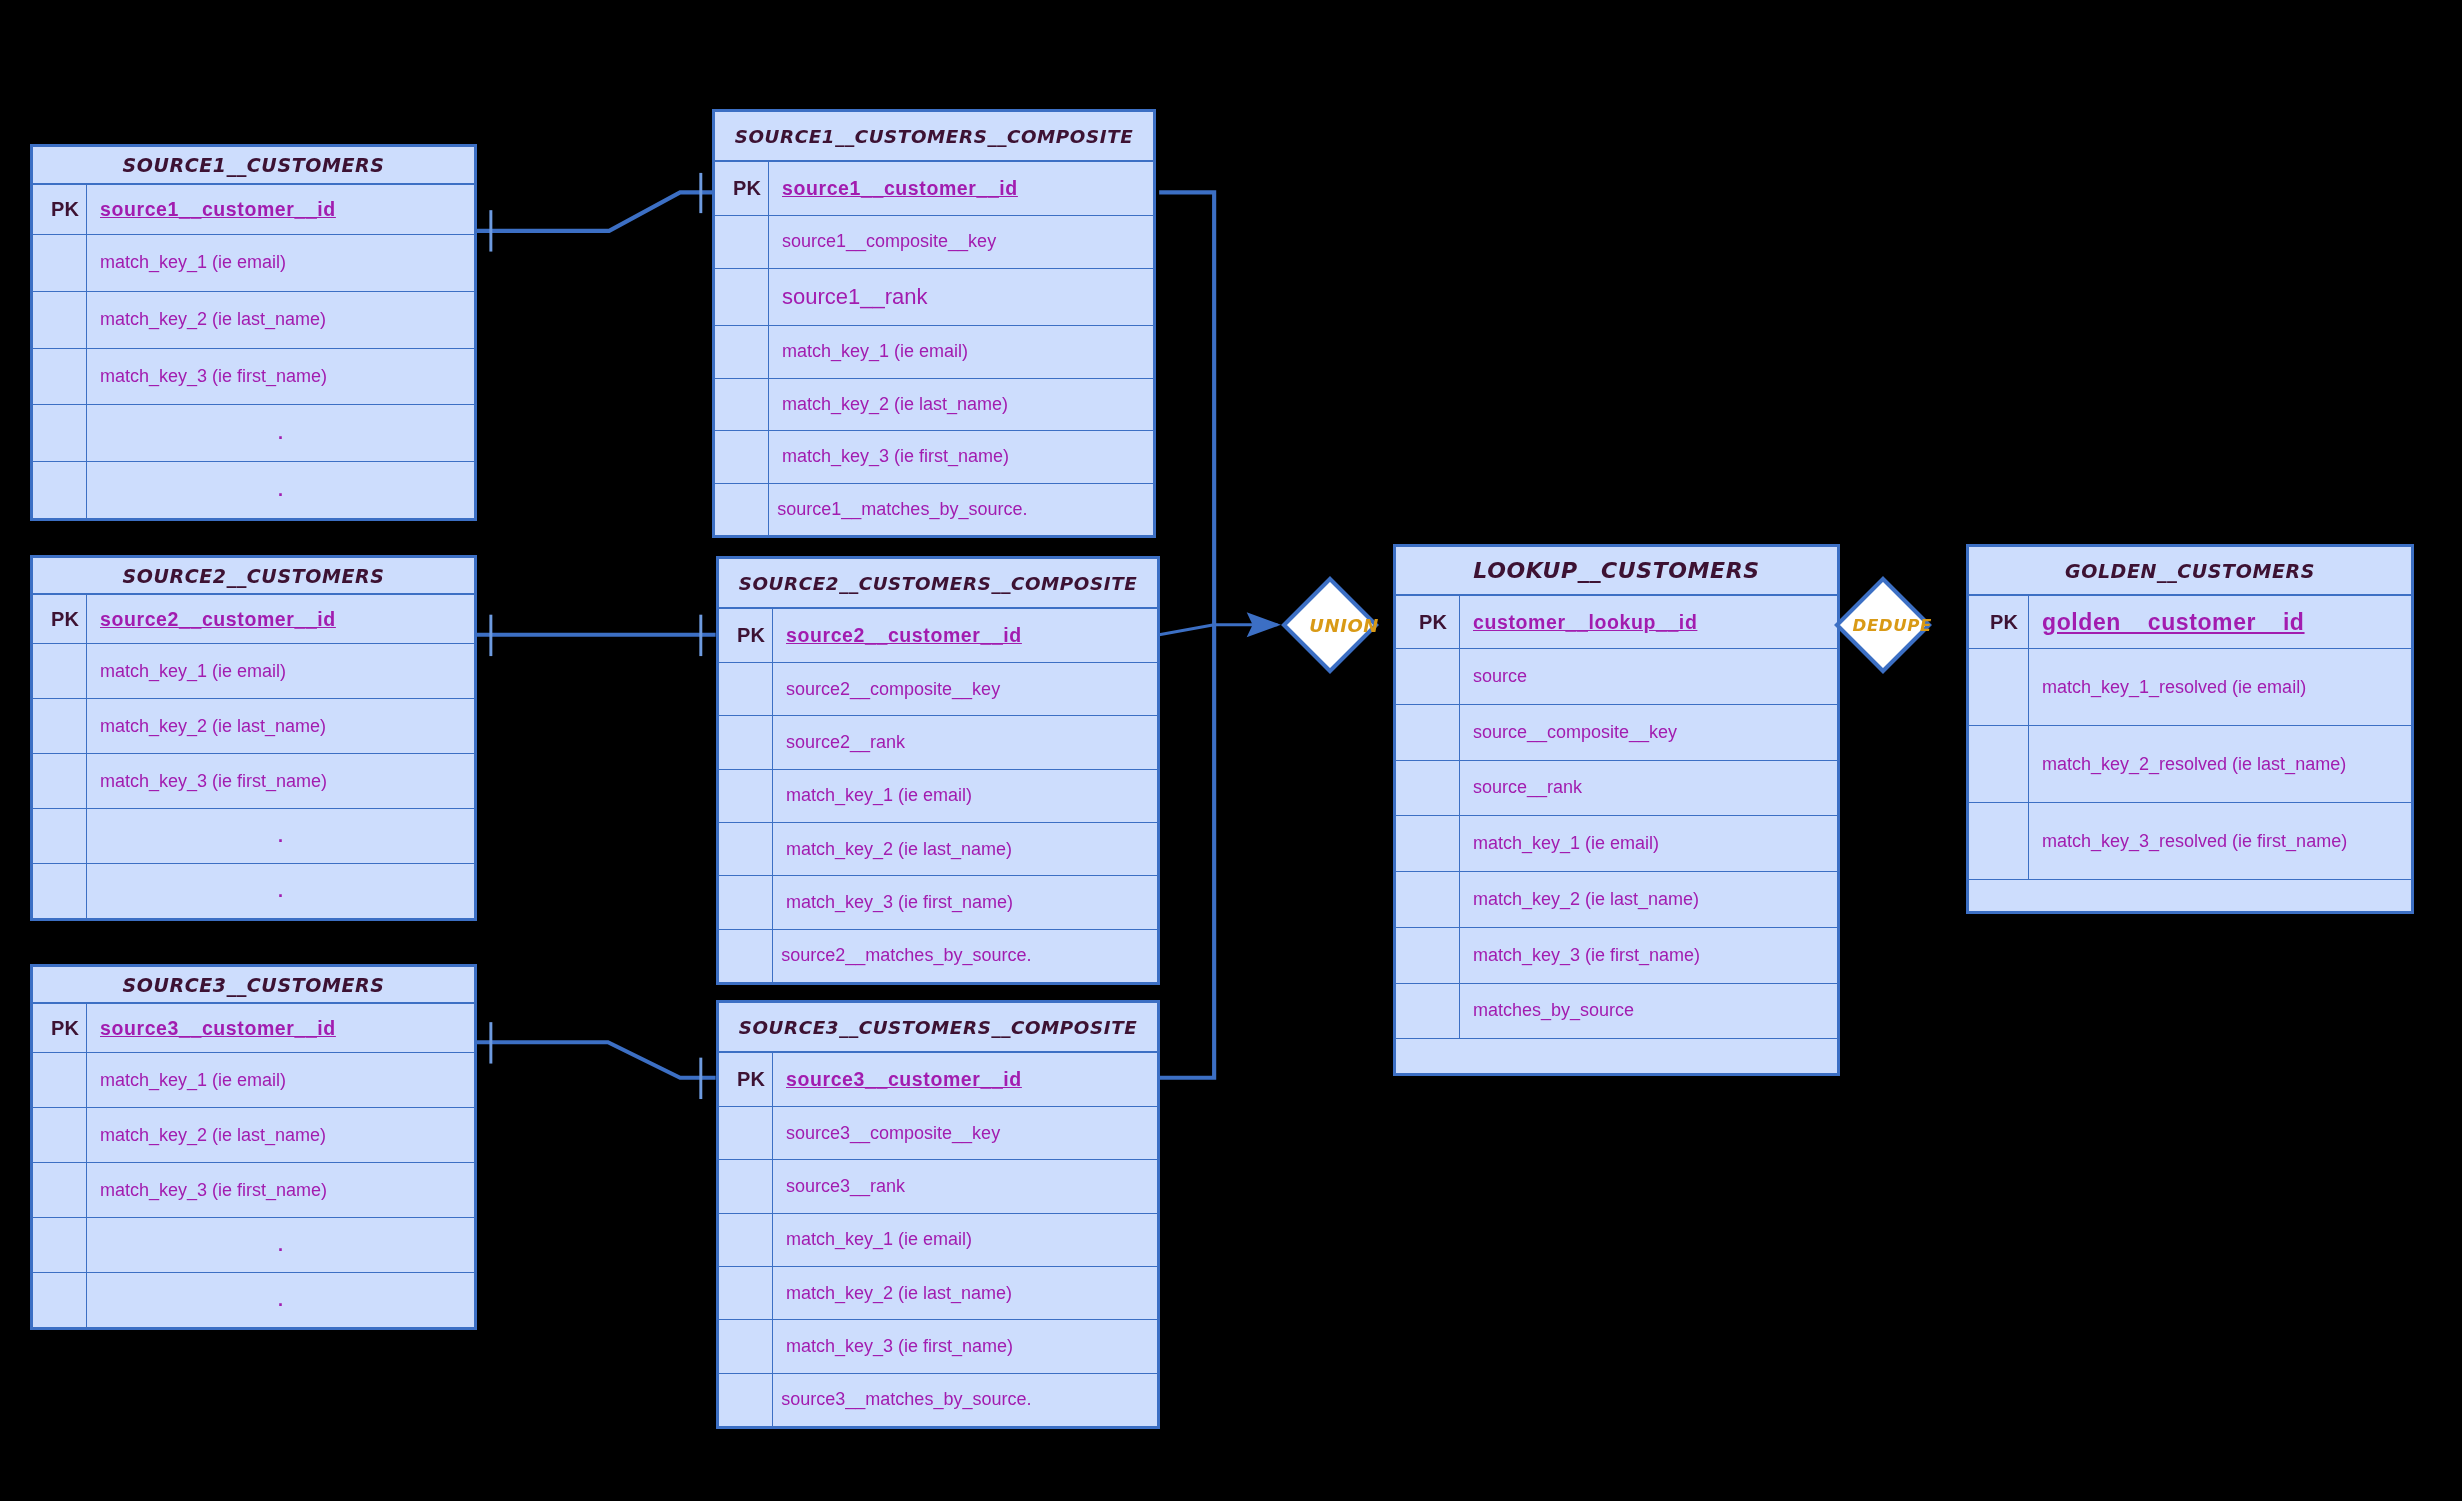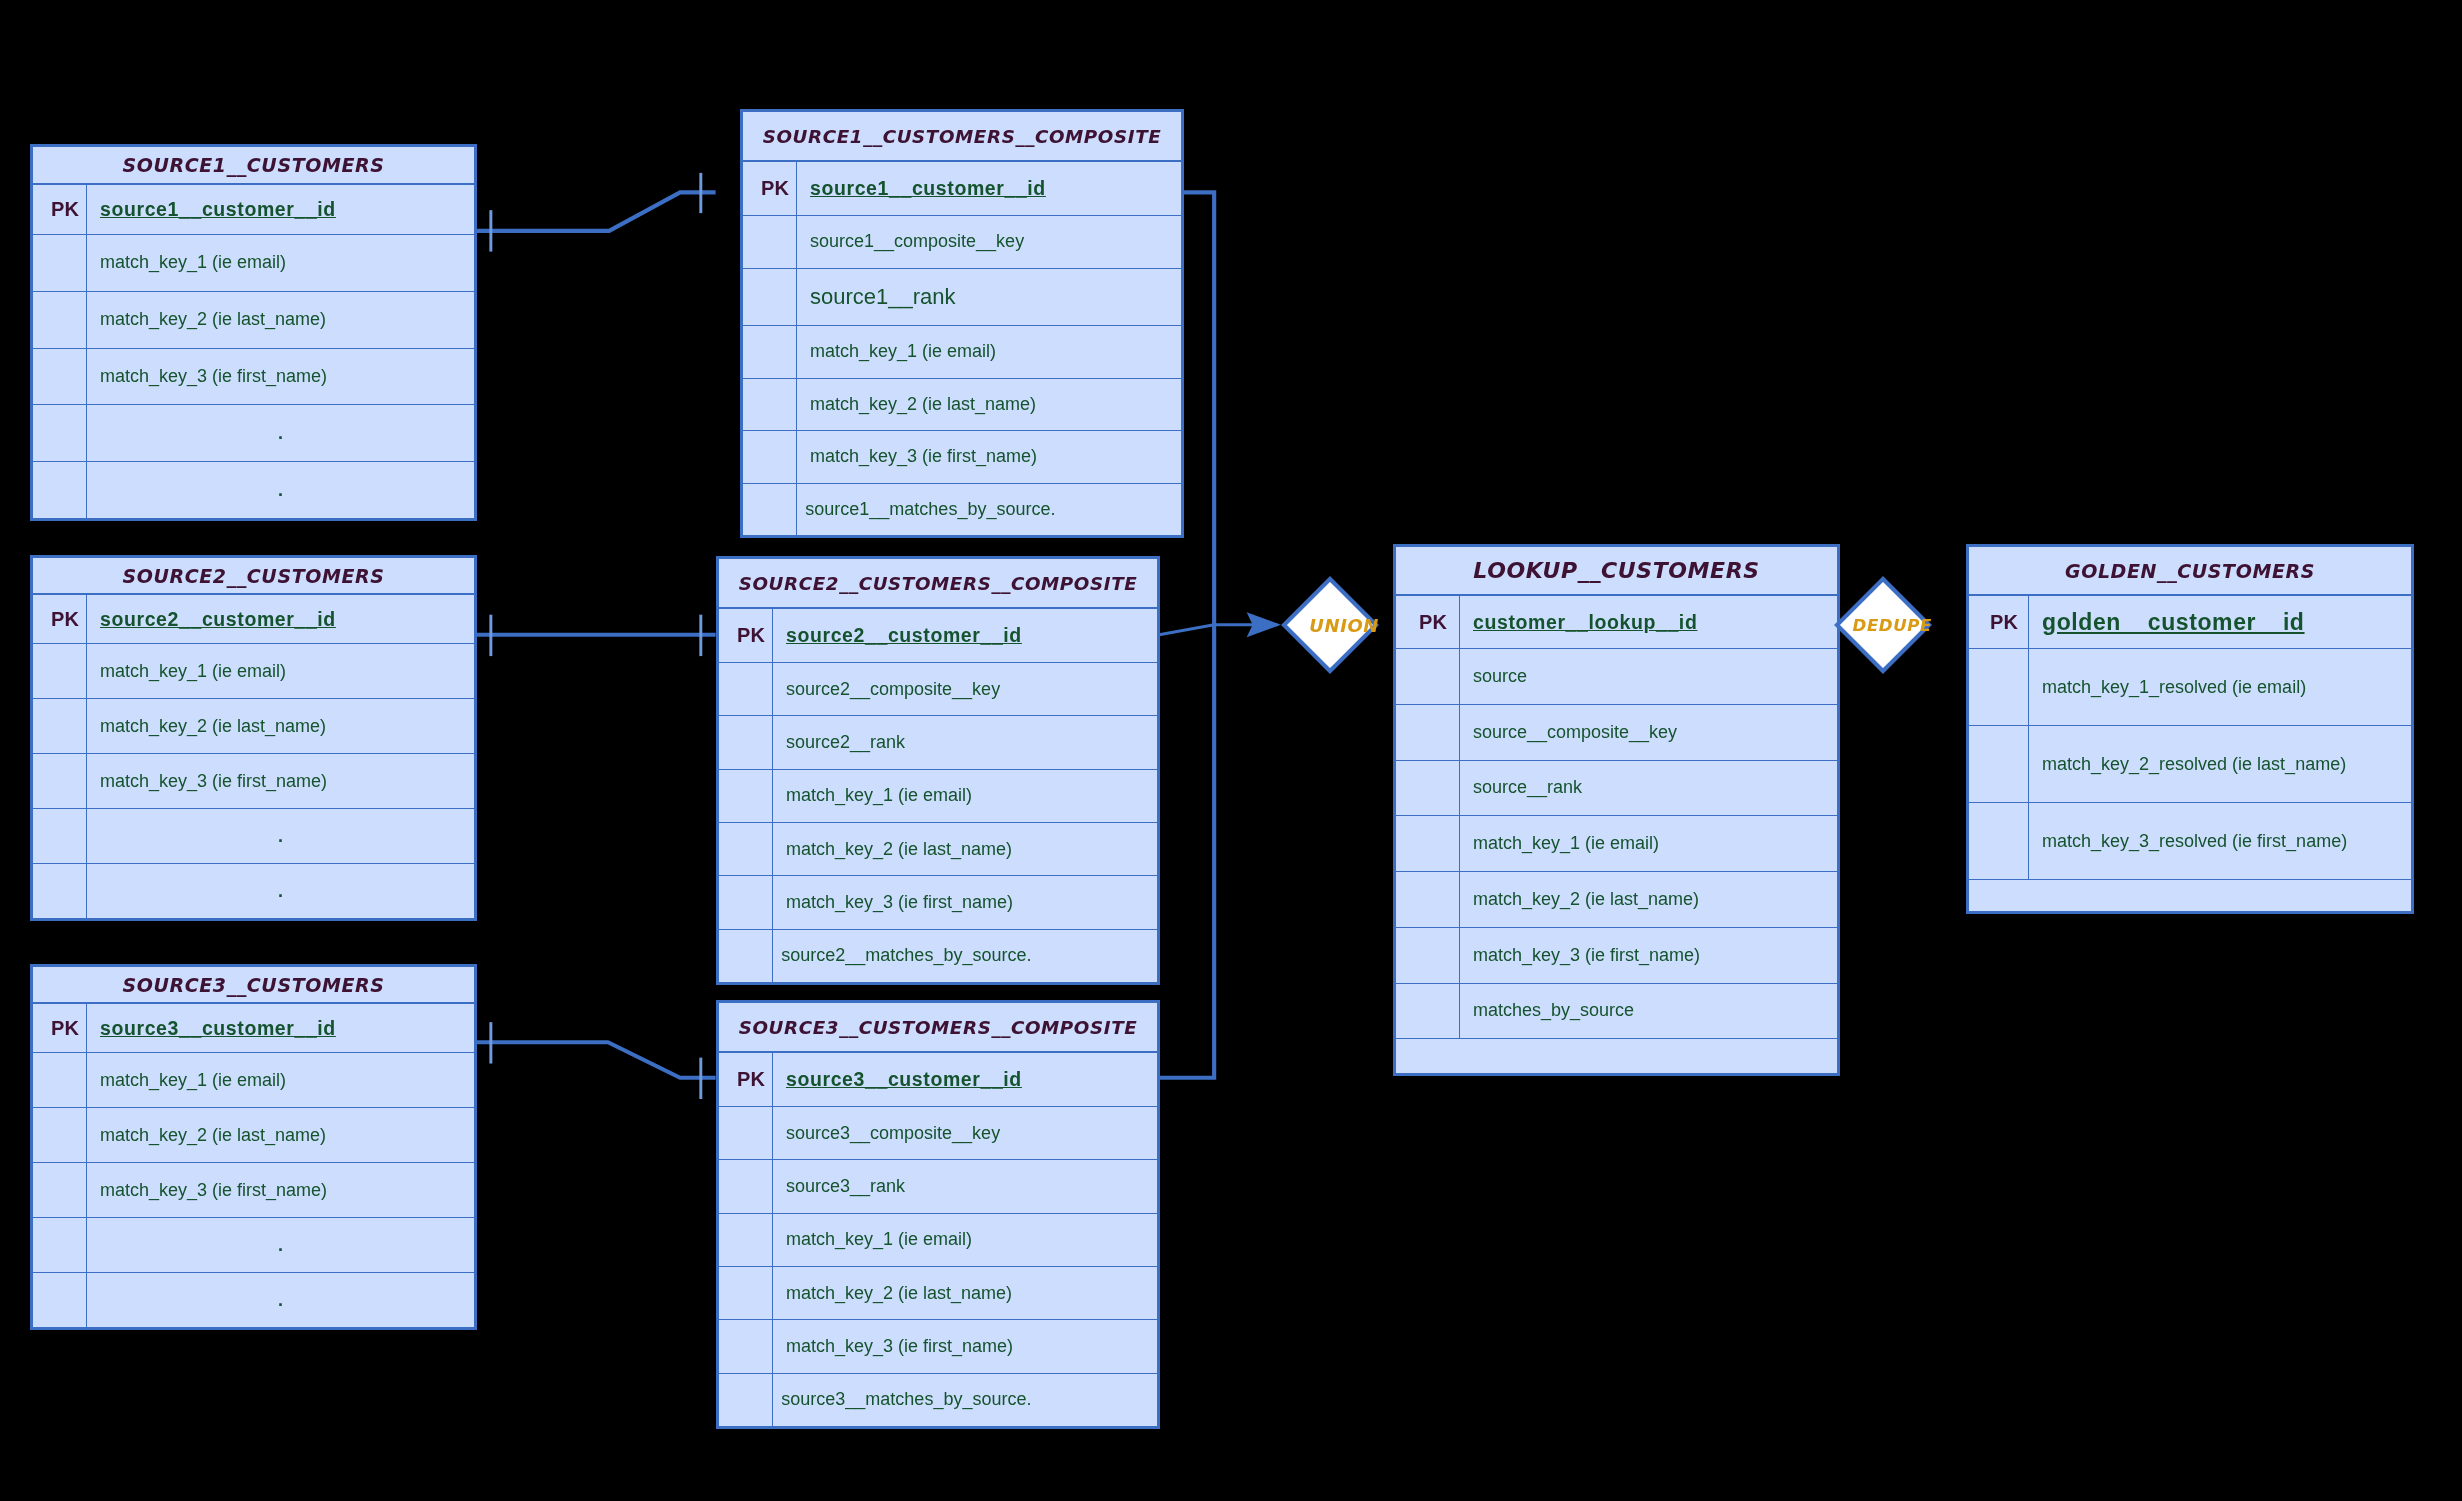--- a/index.html
+++ b/index.html
@@ -41,21 +41,21 @@
   .row .keycell{
     flex:0 0 auto;
     display:flex;align-items:center;justify-content:center;
     color:#3d1233;font-weight:bold;
     border-right:1.8px solid #3c6fc4;
     box-sizing:border-box;
   }
   .row .attrcell{
     flex:1 1 auto;
     display:flex;align-items:center;
-    color:#14532d;
+    color:#a21caf;
     padding-left:13px;
     box-sizing:border-box;
     white-space:nowrap;
   }
   .row.pkrow .attrcell{font-weight:bold;text-decoration:underline;letter-spacing:0.6px;}
   .row.dotrow .attrcell{justify-content:center;padding-left:0;font-weight:bold;}
   .row.emptyrow .keycell{border-right:none;}
 
   
   .diamond{
@@ -182,21 +182,21 @@
     <div class="row dotrow">
       <div class="keycell" style="width:43px;"></div>
       <div class="attrcell" style="font-size:18px;">.</div>
     </div>
     <div class="row dotrow">
       <div class="keycell" style="width:43px;"></div>
       <div class="attrcell" style="font-size:18px;">.</div>
     </div>
   </div>
 
-  <div class="entity" style="left:740px;top:109px;width:444px;height:429px;">
+  <div class="entity" style="left:712px;top:109px;width:444px;height:429px;">
     <div class="ent-title" style="height:50px;font-size:18.3px;">SOURCE1__CUSTOMERS__COMPOSITE</div>
     <div class="row pkrow" style="flex:0 0 54px;">
       <div class="keycell" style="width:43px;font-size:20px;">PK</div>
       <div class="attrcell" style="font-size:19.5px;">source1__customer__id</div>
     </div>
     <div class="row">
       <div class="keycell" style="width:43px;"></div>
       <div class="attrcell" style="font-size:18px;">source1__composite__key</div>
     </div>
     <div class="row">

